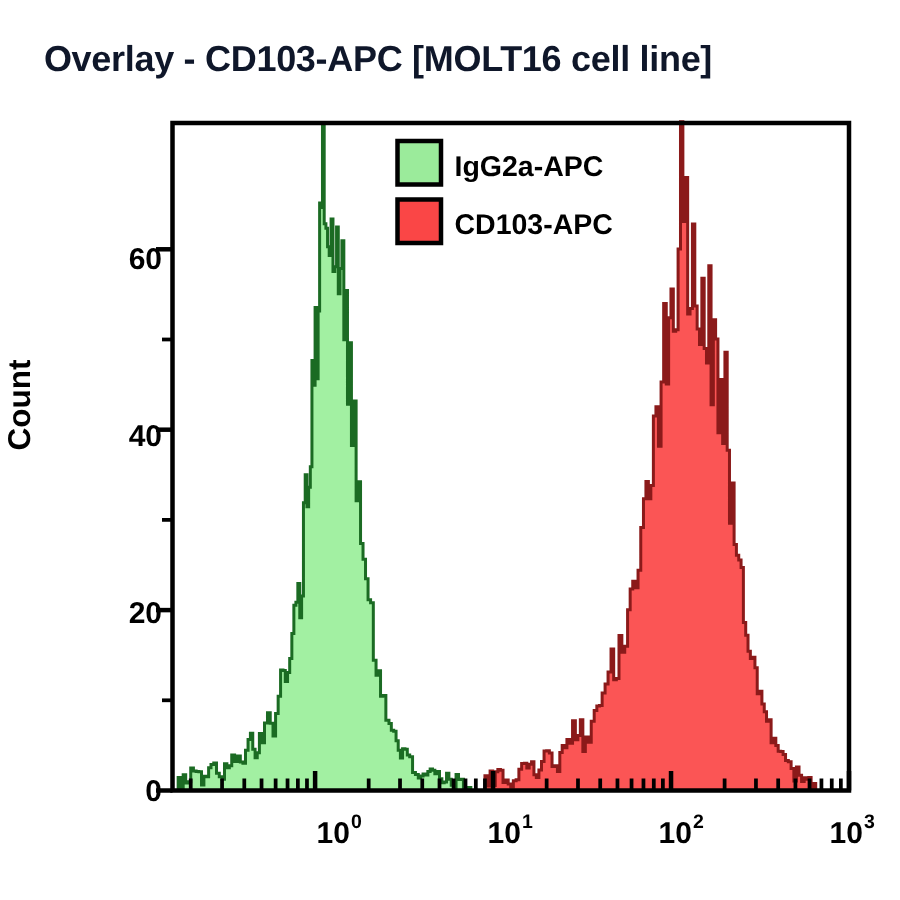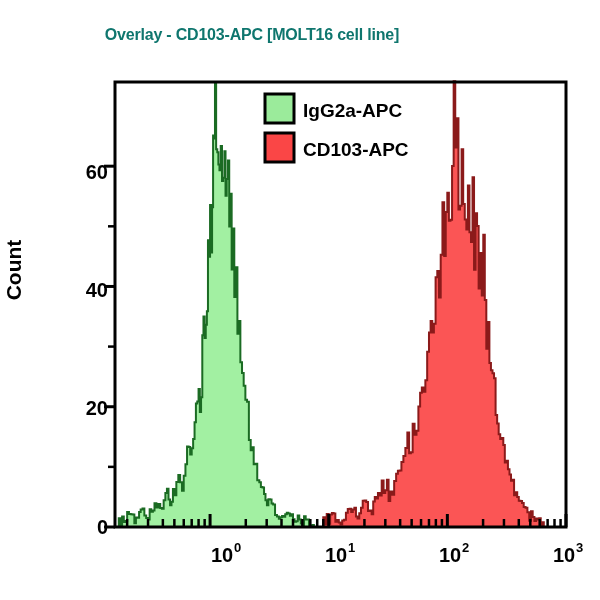--- a/index.html
+++ b/index.html
@@ -17,23 +17,23 @@
     position: relative;
     width: 600px;
     height: 600px;
   }
   .chart-title {
     position: absolute;
     top: 26px;
     left: 0;
     width: 504px;
     text-align: center;
-    font-size: 16px;
+    font-size: 24px;
     font-weight: bold;
-    color: #0f766e;
+    color: #0f172a;
     letter-spacing: -0.2px;
   }
   .y-axis-title {
     position: absolute;
     left: 14px;
     top: 258px;
     width: 120px;
     margin-left: -60px;
     text-align: center;
     transform: rotate(-90deg);

